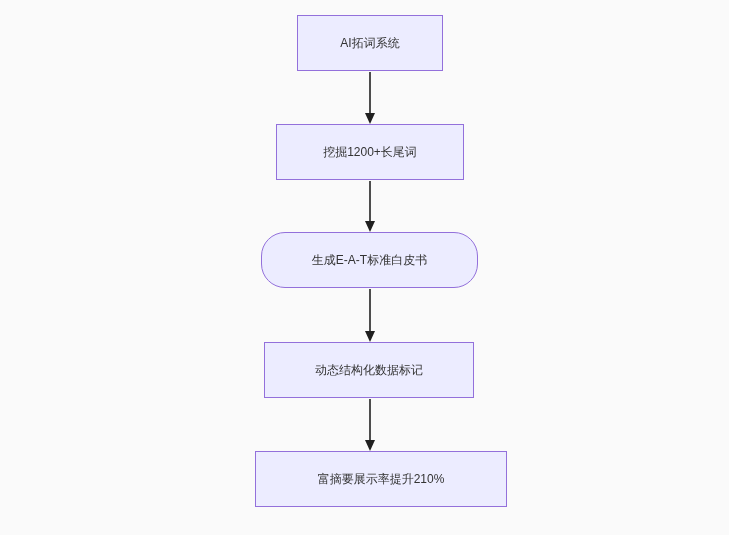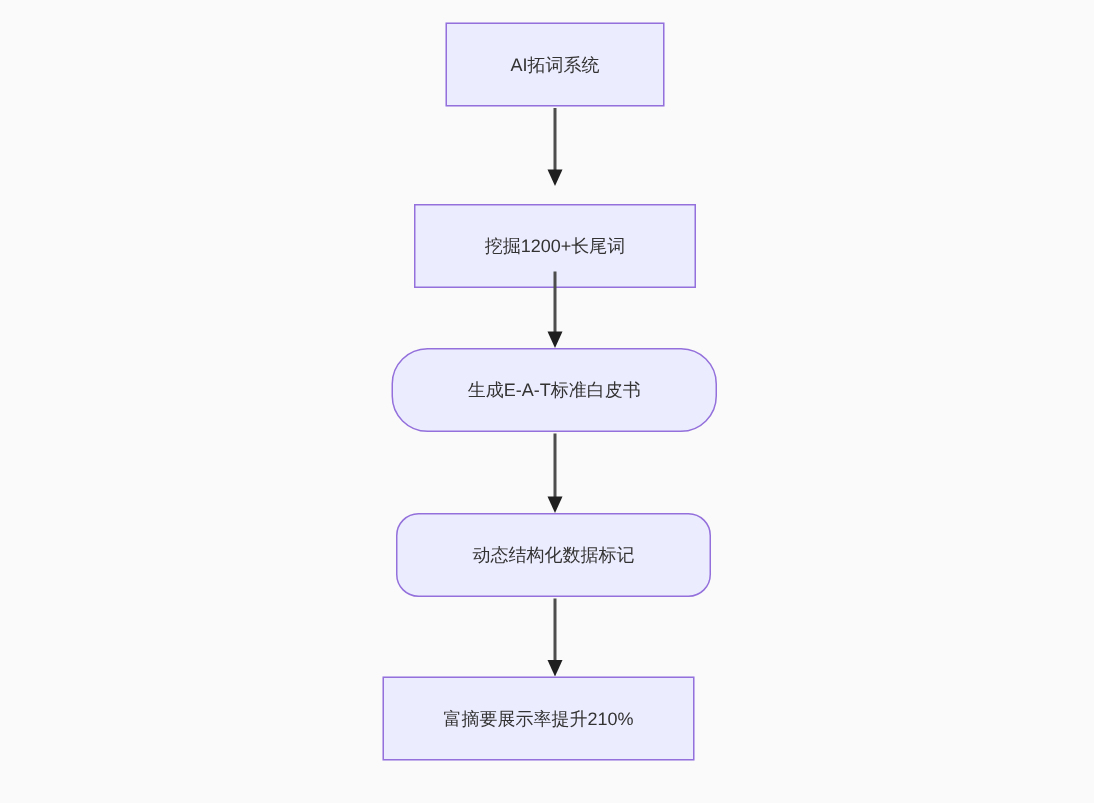--- a/index.html
+++ b/index.html
@@ -35,24 +35,24 @@
     color:var(--text-color);
     font-size:12px;
     line-height:1;
     display:flex;
     align-items:center;
     justify-content:center;
     text-align:center;
     white-space:nowrap;
   }
   #n1{ left:297px; top:15px;  width:146px; }
-  #n2{ left:276px; top:136px; width:188px; }
+  #n2{ left:276px; top:124px; width:188px; }
   #n3{ left:261px; top:232px; width:217px;border-radius:24px; }
-  #n4{ left:264px; top:342px; width:210px;border-radius:15px; }
-  #n5{ left:255px; top:451px; width:208px; }
+  #n4{ left:264px; top:342px; width:210px; }
+  #n5{ left:255px; top:451px; width:252px; }
 
   .edge{
     position:absolute;
     width:12px;
     left:364px;
   }
   #e1{ top:72px;  height:52px; }
   #e2{ top:181px; height:51px; }
   #e3{ top:289px; height:53px; }
   #e4{ top:399px; height:52px; }

